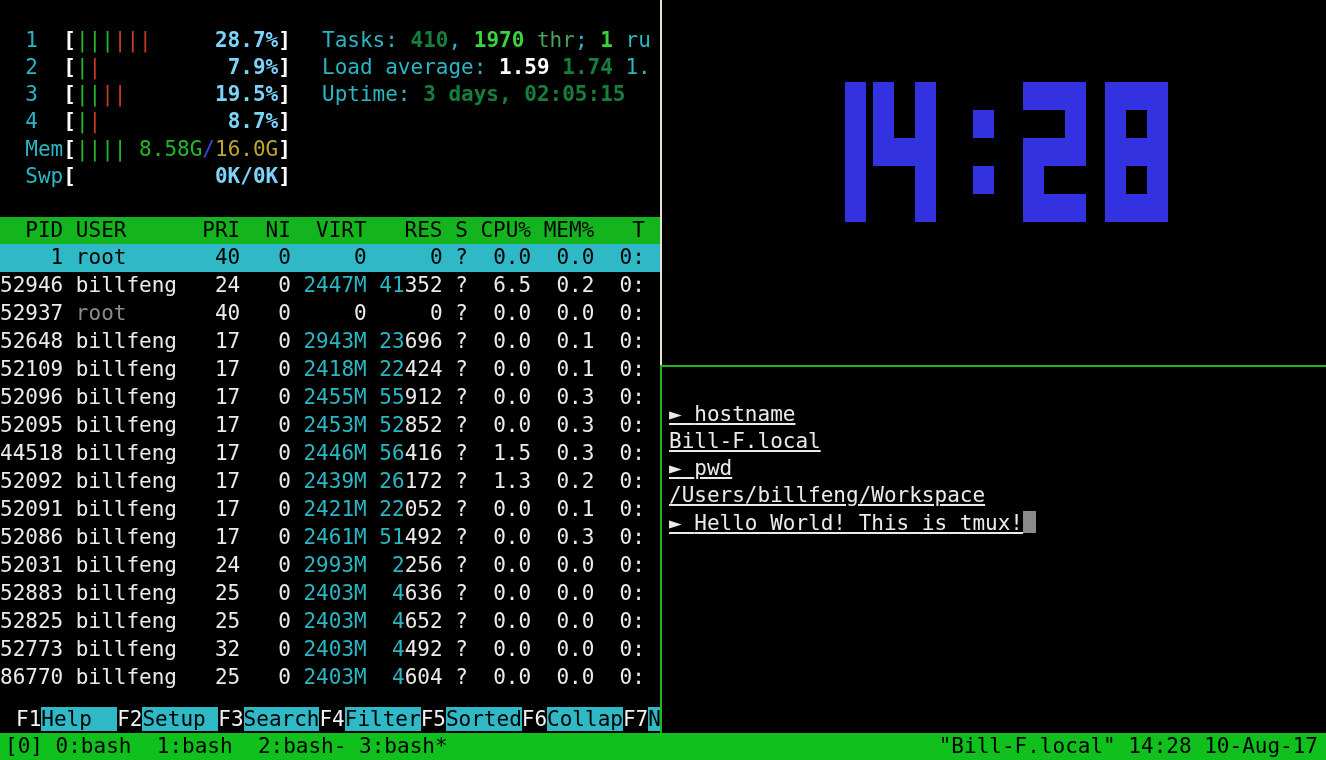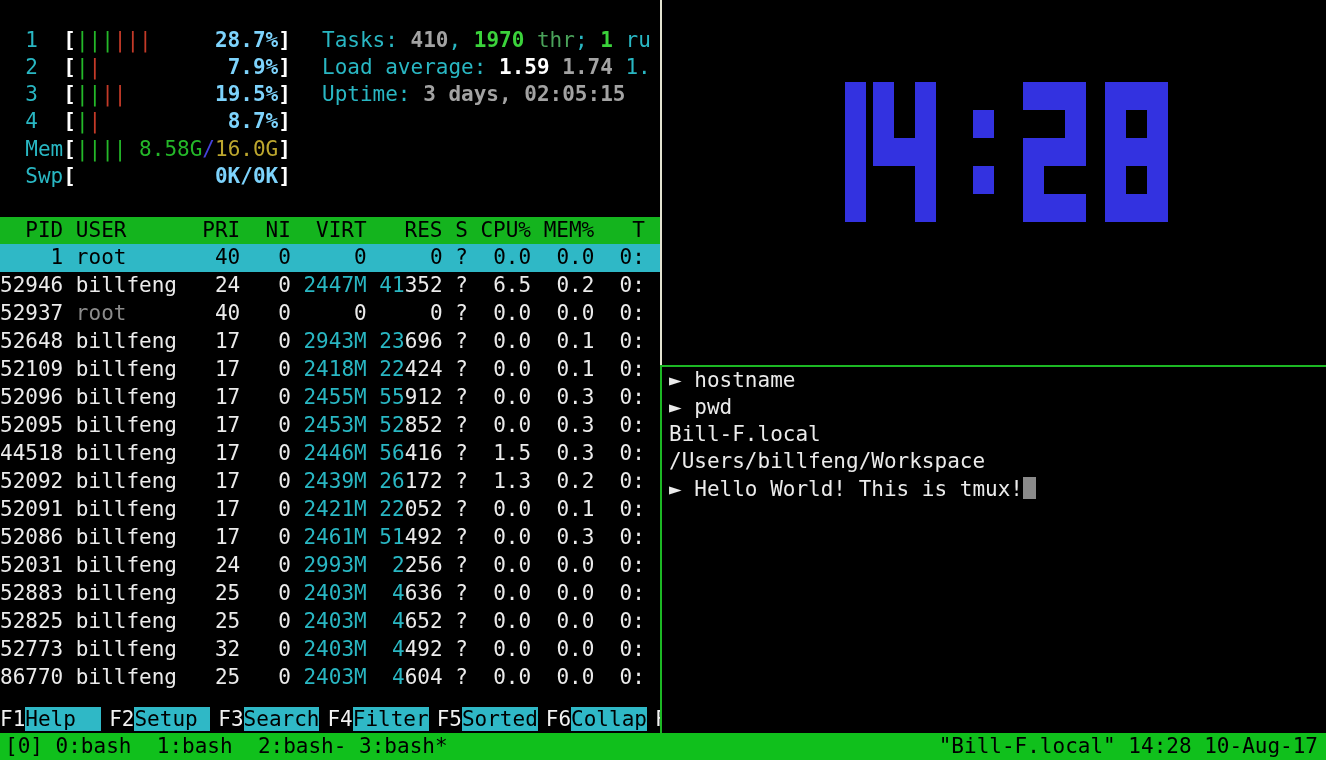--- a/index.html
+++ b/index.html
@@ -2,51 +2,51 @@
 <html><head>
 <meta charset="utf-8">
 <style>
   html,body{margin:0;padding:0;background:#000;width:1326px;height:760px;overflow:hidden;}
   body{position:relative;font-family:"DejaVu Sans Mono", "Liberation Mono", monospace;font-size:21px;color:#ebebeb;}
   .line{white-space:pre;height:27.15px;line-height:27.15px;}
   
   .white{color:#ebebeb;}
   .bw{color:#ffffff;font-weight:bold;}
   .cyan{color:#29b7c3;}
-  .bcyan{color:#a3a3a3;font-weight:bold;}
+  .bcyan{color:#15803d;font-weight:bold;}
   .green{color:#24b829;}
   .bgreen{color:#3bd33b;font-weight:bold;}
   .dgreen{color:#4aa25a;}
   .red{color:#c43a28;}
   .yellow{color:#bda72e;}
   .blue{color:#4543dc;}
   .gray{color:#7dd3fc;font-weight:bold;}
   .dim{color:#8c8c8c;}
   
   #htop-pane{position:absolute;left:0;top:0;width:660px;height:733px;overflow:hidden;}
   #meters{position:absolute;left:0;top:27px;}
   #tasks{position:absolute;left:322px;top:27px;}
   #table-header{position:absolute;left:0;top:217px;width:660px;background:#14b41e;color:#000;}
   #plist{position:absolute;left:0;top:244.3px;width:660px;}
   .prow{white-space:pre;height:28px;line-height:27.15px;}
   .prow.sel{background:#2fb8c6;}
   .prow.sel span{color:#000 !important;font-weight:normal !important;}
-  #fkeys{position:absolute;left:0;top:705.9px;height:27.15px;display:flex;white-space:pre;line-height:27.15px;gap:8px;}
+  #fkeys{position:absolute;left:16px;top:705.9px;height:27.15px;display:flex;white-space:pre;line-height:27.15px;}
   .fkey{color:#f2f2f2;}
   .fklabel{background:#2fb8c6;color:#000;}
   
   #vborder-white{position:absolute;left:660px;top:0;width:2px;height:365px;background:#e3e3d1;}
   #vborder-green{position:absolute;left:660px;top:365px;width:2px;height:368px;background:#1cb824;}
   #hborder-green{position:absolute;left:662px;top:365px;width:664px;height:2px;background:#1cb824;}
   
   #clock{position:absolute;left:845px;top:82px;height:140px;}
   .glyph{position:absolute;top:0;}
   .cell{position:absolute;width:21px;height:28px;}
   
-  #termlines{position:absolute;left:669px;top:367px;}
+  #termlines{position:absolute;left:669px;top:401px;text-decoration:underline;}
   .cursor{display:inline-block;width:13px;height:22px;background:#8a8a8a;vertical-align:-3px;}
   
   #statusbar{position:absolute;left:0;top:733px;width:1326px;height:27px;background:#10c01c;color:#000;display:flex;justify-content:space-between;white-space:pre;line-height:27px;}
   #status-left{padding-left:5px;}
   #status-right{padding-right:8px;}
   #statusbar span{color:#000;}
 </style>
 </head>
 <body>
 
@@ -141,22 +141,22 @@
         <div class="cell" style="left: 0px; top: 112px; background: rgb(51, 50, 224);"></div>
         <div class="cell" style="left: 21px; top: 112px; background: rgb(51, 50, 224);"></div>
         <div class="cell" style="left: 42px; top: 112px; background: rgb(51, 50, 224);"></div>
       </div>
     </div>
 </div>
 
 <div id="shell-pane">
   <div id="termlines">
       <div class="line"><span class="white">► </span><span class="white">hostname</span></div>
+      <div class="line"><span class="white">Bill-F.local</span></div>
       <div class="line"><span class="white">► </span><span class="white">pwd</span></div>
-      <div class="line"><span class="white">Bill-F.local</span></div>
       <div class="line"><span class="white">/Users/billfeng/Workspace</span></div>
       <div class="line"><span class="white">► </span><span class="white">Hello World! This is tmux!</span><span class="cursor"></span></div>
     </div>
 </div>
 
 <div id="statusbar">
   <div id="status-left" class="line"><span>[0] </span><span>0:bash</span><span>  </span><span>1:bash</span><span>  </span><span>2:bash-</span><span> </span><span>3:bash*</span></div>
   <div id="status-right" class="line">"Bill-F.local" 14:28 10-Aug-17</div>
 </div>
 

